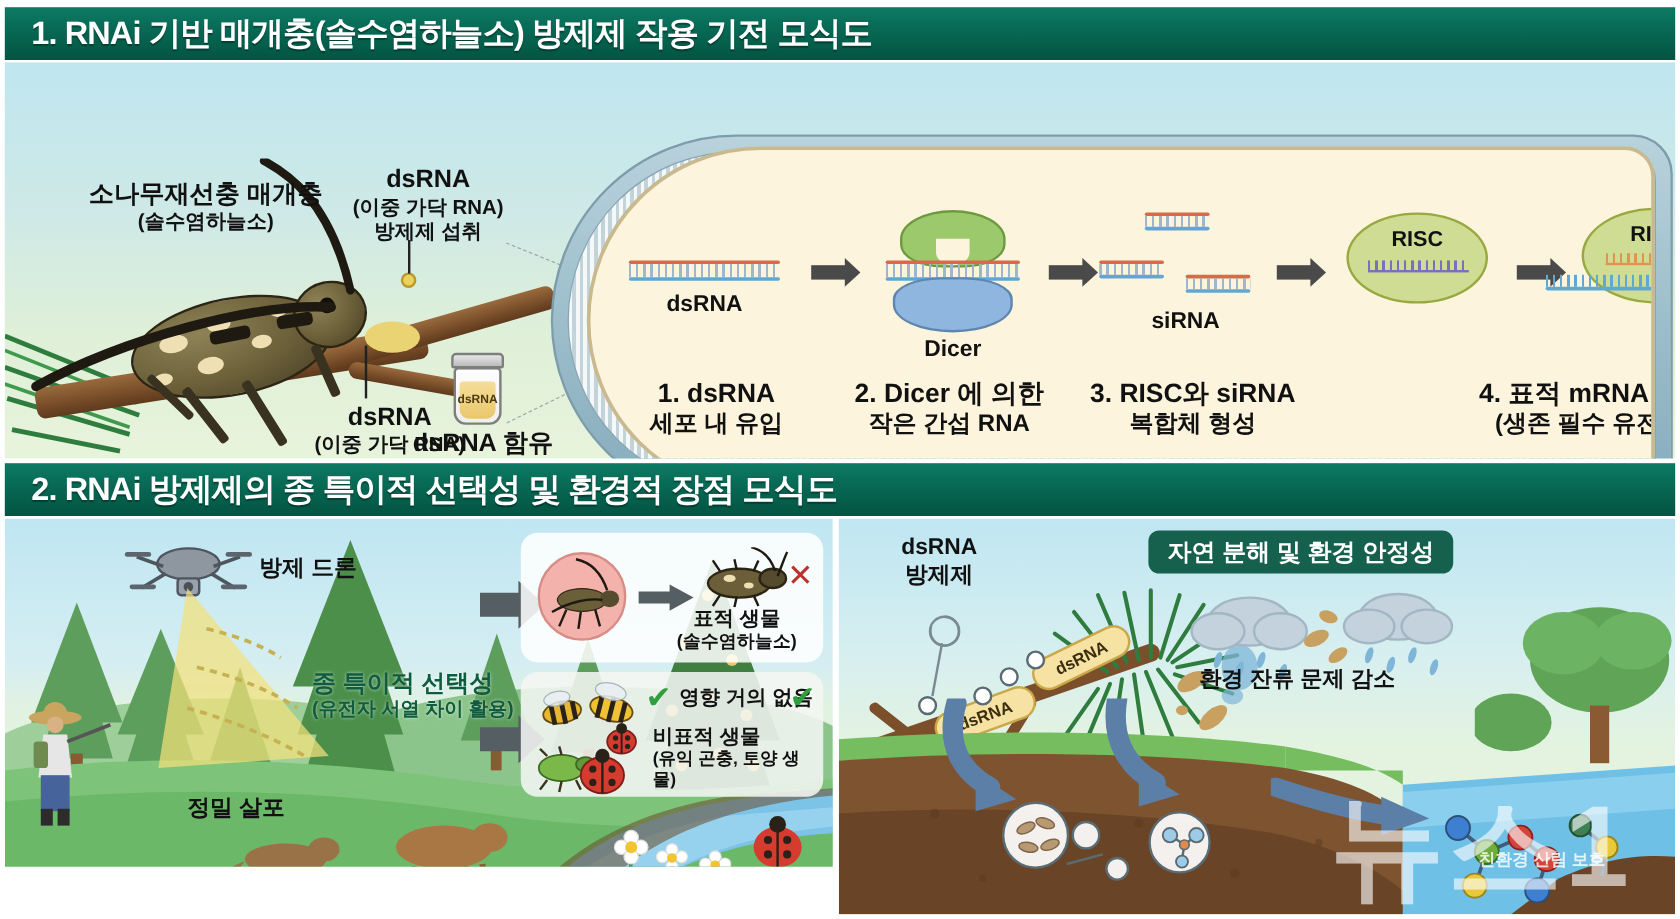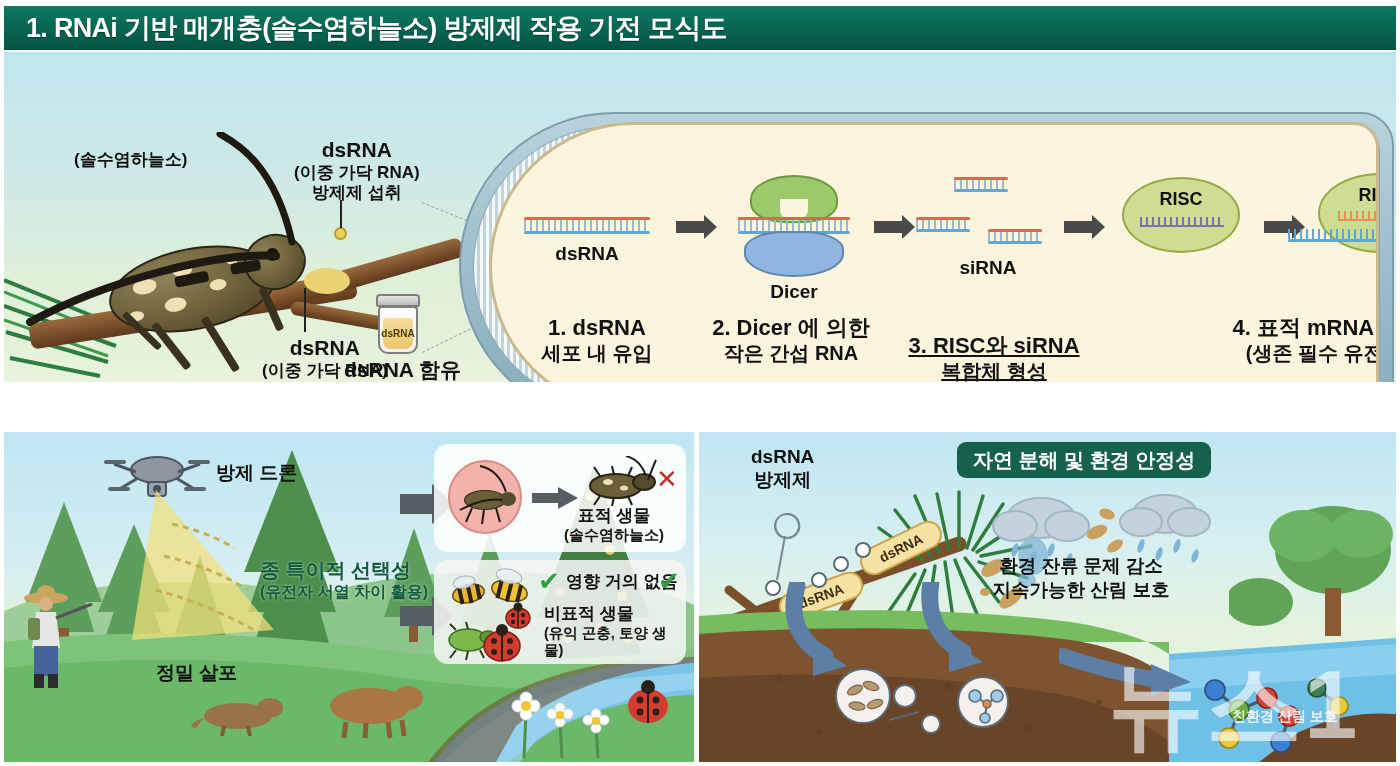--- a/index.html
+++ b/index.html
@@ -104,21 +104,21 @@
   .xmark { position:absolute; color:#b8332e; font-weight:bold; }
 
   .step { position:absolute; text-align:center; font-weight:bold; color:#111; line-height:1.2; white-space:nowrap; }
   .step .l1 { font-size:22px; display:block; }
   .step .l2 { font-size:20px; display:block; }
 
   .mini-label { position:absolute; text-align:center; font-weight:bold; font-size:19px; color:#111; white-space:nowrap; }
 
   
   #panel2 { position:absolute; left:4px; top:432px; width:1392px; height:330px; overflow:hidden; }
-  #p2left  { position:absolute; left:0;   top:0; width:690px; height:330px; overflow:hidden;
+  #p2left  { position:absolute; left:0;   top:0; width:690px; height:290px; overflow:hidden;
              background: linear-gradient(180deg,#bfe6f2 0%,#d5eef2 42%,#e2f2e1 55%,#e2f2e1 100%); }
   #p2right { position:absolute; left:695px;top:0; width:697px; height:330px; overflow:hidden;
              background: linear-gradient(180deg,#bfe6f2 0%,#d7eff0 35%,#e4f3e0 58%,#e4f3e0 100%); }
   .p2sep { position:absolute; left:690px; top:0; width:5px; height:330px; background:#ffffff; }
 
   .wbox { position:absolute; background:rgba(255,255,255,.86); border-radius:14px; }
   .wbox2 { position:absolute; background:rgba(244,246,243,.88); border-radius:14px; }
 
   .badge {
     position:absolute; background:#15614e; border-radius:9px; color:#fff;
@@ -180,20 +180,21 @@
     <div class="leg" style="left:258px;top:232px;width:46px;height:8px;transform:rotate(66deg);"></div>
 
     <svg width="340" height="200" style="position:absolute;left:20px;top:80px;">
       <path d="M268 110 C 250 30, 210 10, 196 2" stroke="#1e1a12" stroke-width="7" fill="none" stroke-linecap="round"></path>
       <path d="M252 124 C 190 120, 80 150, 6 190" stroke="#1e1a12" stroke-width="8" fill="none" stroke-linecap="round"></path>
       <rect x="150" y="145" width="34" height="11" rx="4" fill="#1e1a12" transform="rotate(-11 150 145)"></rect>
       <rect x="206" y="132" width="30" height="11" rx="4" fill="#1e1a12" transform="rotate(-9 206 132)"></rect>
     </svg>
 
     <div class="lbl" style="left:70px; top:98px;">
+      <span class="big">소나무재선충 매개충</span>
       <span class="sm">(솔수염하늘소)</span>
     </div>
 
     <div class="lbl" style="left:290px; top:86px;">
       <span class="big">dsRNA</span>
       <span class="sm">(이중 가닥 RNA)</span>
       <span class="sm">방제제 섭취</span>
     </div>
     <div style="position:absolute;left:336px;top:148px;width:2px;height:28px;background:#222;"></div>
 
@@ -279,32 +280,35 @@
       </div>
 
       <div class="step" style="left:20px;  top:190px; width:170px;">
         <span class="l1">1. dsRNA</span>
         <span class="l2">세포 내 유입</span>
       </div>
       <div class="step" style="left:206px; top:190px; width:186px;">
         <span class="l1">2. Dicer 에 의한</span>
         <span class="l2">작은 간섭 RNA</span>
       </div>
-      <div class="step" style="left:406px; top:208px; width:192px;text-decoration:underline;">
+      <div class="step" style="left:406px; top:190px; width:192px;">
         <span class="l1">3. RISC와 siRNA</span>
         <span class="l2">복합체 형성</span>
       </div>
       <div class="step" style="left:716px; top:190px; width:240px;">
         <span class="l1">4. 표적 mRNA 절단</span>
         <span class="l2">(생존 필수 유전자)</span>
       </div>
 
     </div>
   </div>
 
+  <div class="bar" id="bar2">
+    <div class="bar-title">2. RNAi 방제제의 종 특이적 선택성 및 환경적 장점 모식도</div>
+  </div>
 
   <div id="panel2">
 
     <div id="p2left">
 
       <div style="position:absolute;left:-30px;top:150px;width:420px;height:120px;background:#9ecf9a;border-radius:50% 50% 0 0;"></div>
       <div style="position:absolute;left:260px;top:140px;width:460px;height:130px;background:#8cc58c;border-radius:50% 50% 0 0;"></div>
 
       <svg width="700" height="330" style="position:absolute;left:0;top:0;">
         <g fill="#5e9e5c">
@@ -654,21 +658,20 @@
         </g>
         <g fill="#c8a05f">
           <ellipse cx="108" cy="44" rx="11" ry="6" transform="rotate(-25 108 44)"></ellipse>
           <ellipse cx="126" cy="58" rx="9" ry="5" transform="rotate(-35 126 58)"></ellipse>
           <ellipse cx="118" cy="26" rx="8" ry="5" transform="rotate(20 118 26)"></ellipse>
         </g>
       </svg>
 
       <div style="position:absolute;left:232px;top:122px;width:300px;text-align:center;line-height:1.32;">
         <div style="font-size:18.5px;font-weight:bold;color:#111;">환경 잔류 문제 감소</div>
-        <div style="font-size:18.5px;font-weight:bold;color:#111;">지속가능한 산림 보호</div>
       </div>
 
       <svg width="180" height="170" style="position:absolute;left:530px;top:52px;">
         <ellipse cx="104" cy="66" rx="58" ry="44" fill="#5fa457"></ellipse>
         <ellipse cx="74" cy="52" rx="34" ry="26" fill="#6cb463"></ellipse>
         <ellipse cx="132" cy="50" rx="32" ry="24" fill="#6cb463"></ellipse>
         <rect x="96" y="104" width="16" height="48" fill="#8a5a33"></rect>
         <ellipse cx="30" cy="118" rx="34" ry="24" fill="#5fa457"></ellipse>
       </svg>
 

